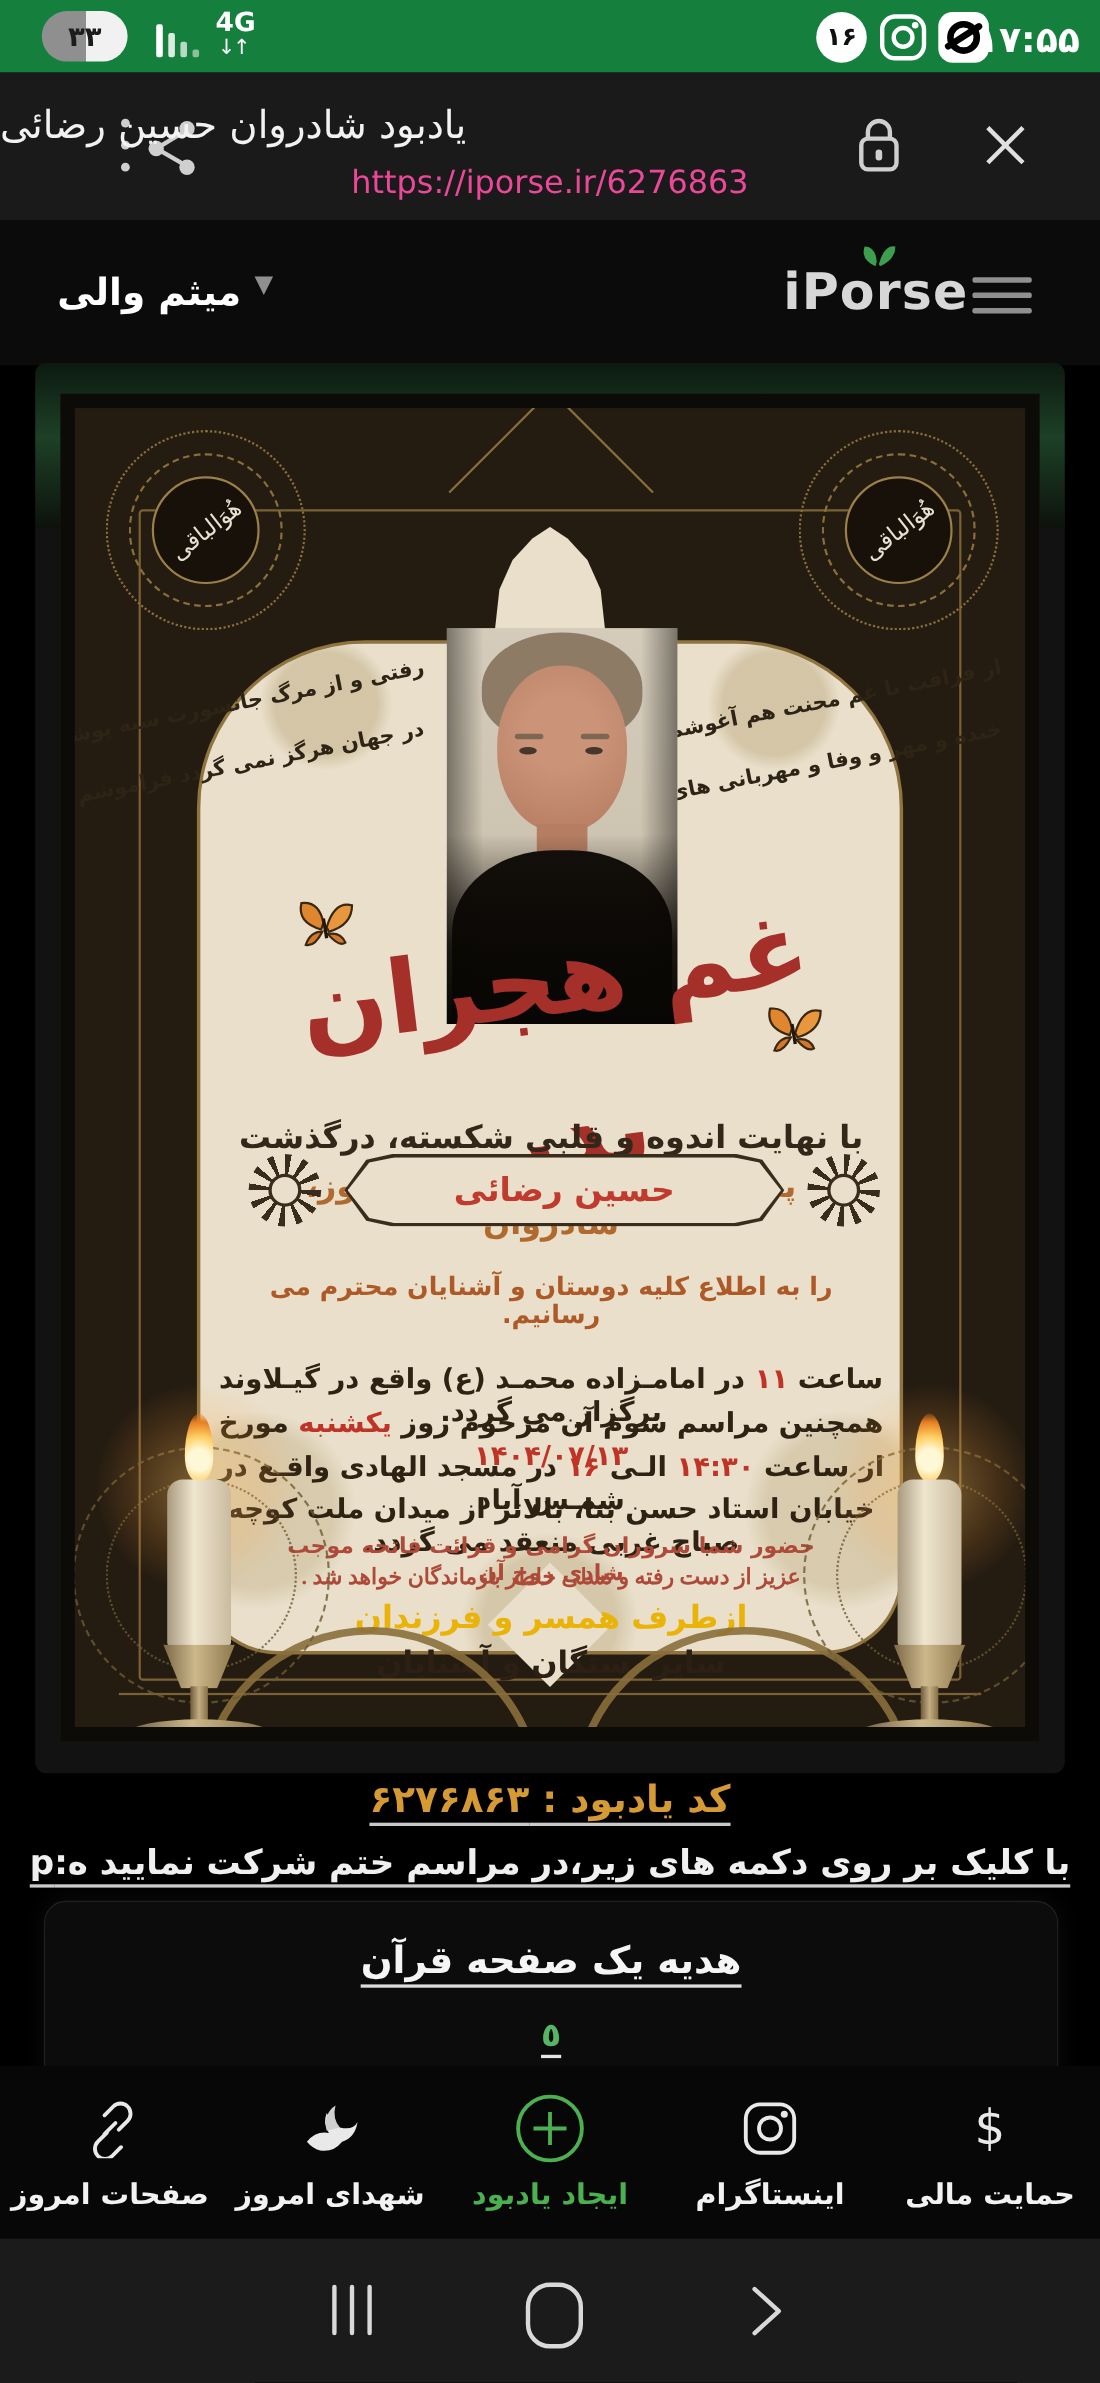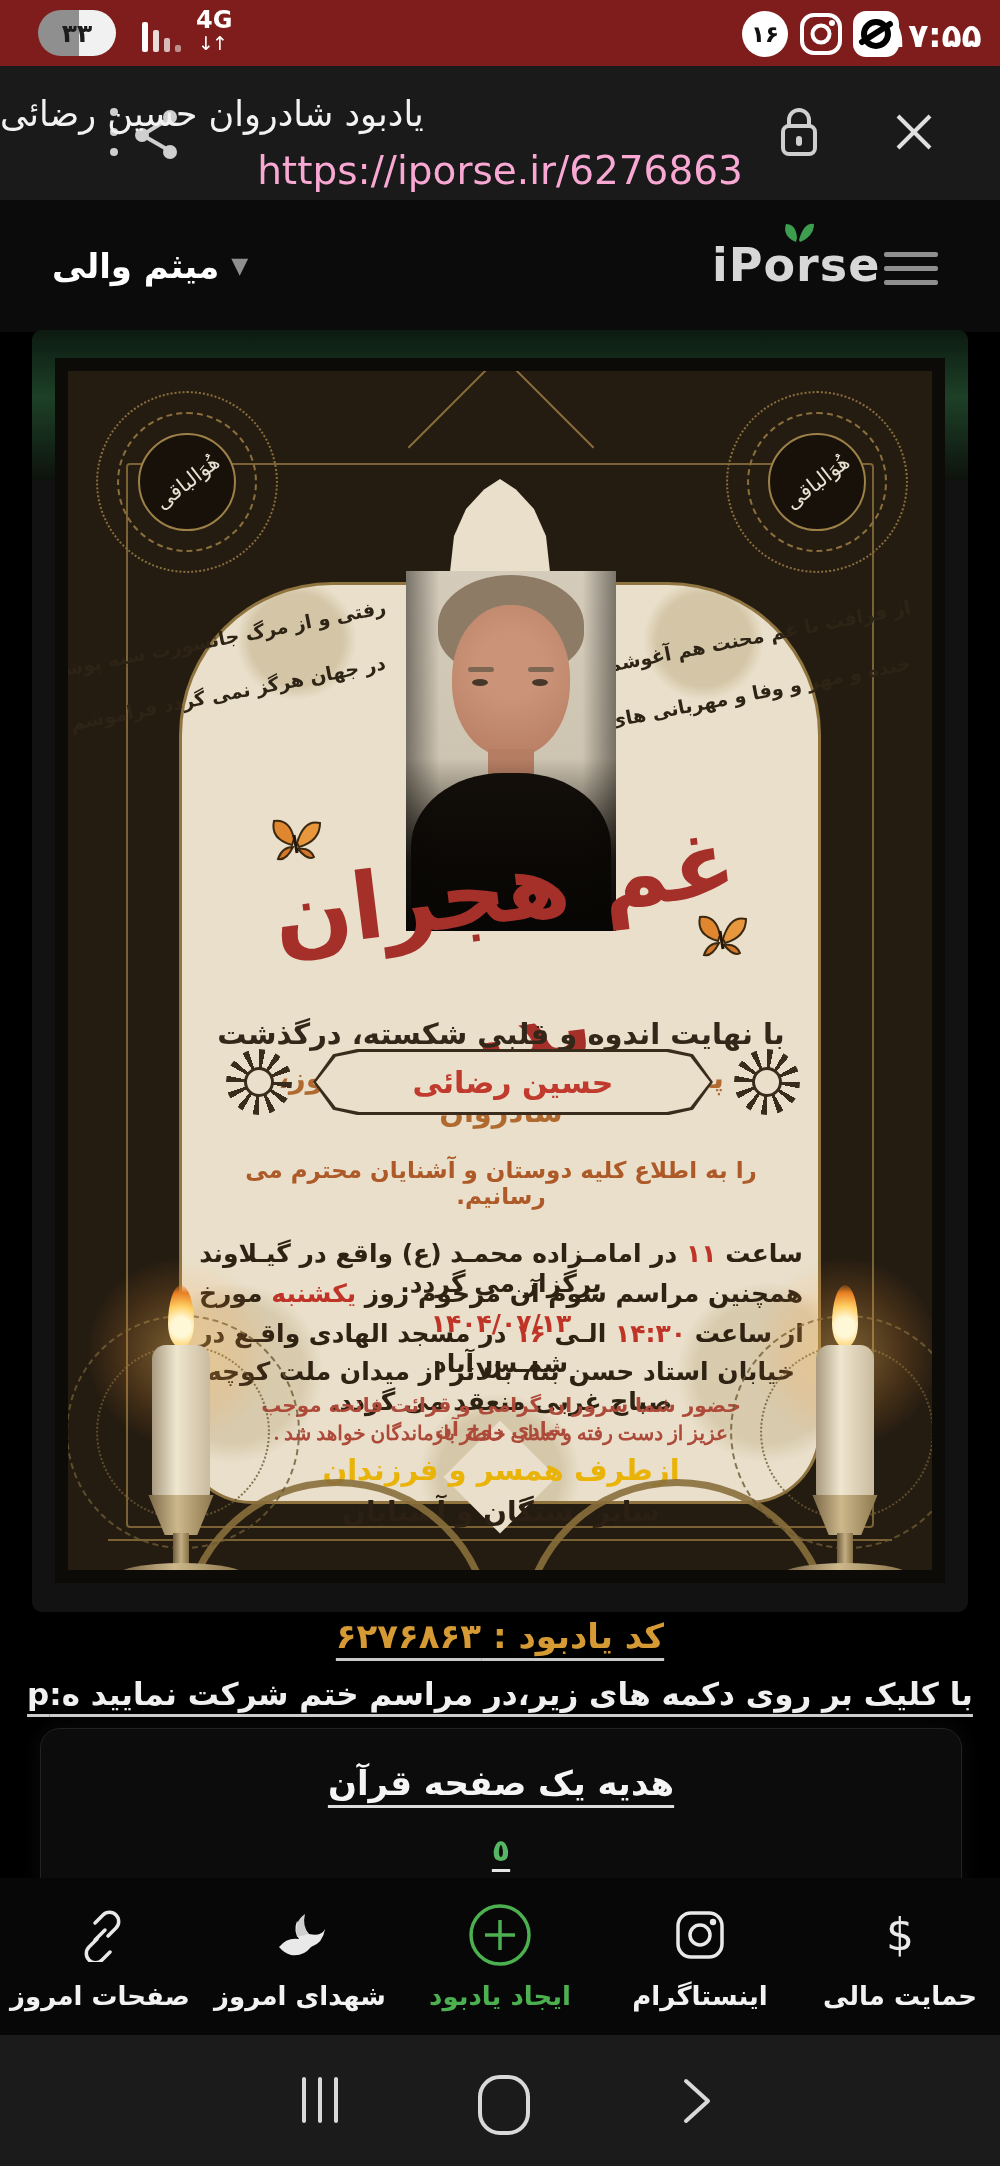--- a/index.html
+++ b/index.html
@@ -2,42 +2,42 @@
 <html><head>
 <meta charset="utf-8">
 <style>
   html,body{margin:0;padding:0;}
   body{width:1000px;height:2166px;background:#000;position:relative;overflow:hidden;
        font-family:"DejaVu Sans","Liberation Sans",sans-serif;-webkit-font-smoothing:antialiased;}
   .abs{position:absolute;}
   .rtl{direction:rtl;unicode-bidi:plaintext;}
 
   
-  #status-bar{left:0;top:0;width:1000px;height:66px;background:#7f1d1d;}
+  #status-bar{left:0;top:0;width:1000px;height:66px;background:#15803d;}
   #battery{left:38px;top:10px;width:78px;height:46px;border-radius:24px;
            background:linear-gradient(90deg,#8f8f8f 0 52%,#f1f1f1 52%);
            display:flex;align-items:center;justify-content:center;color:#1c1c1c;
            font-size:25px;font-weight:bold;}
   .sigbar{background:#fff;width:6px;border-radius:2px;bottom:14px;}
   #net-4g{left:196px;top:8px;color:#fff;font-size:24px;font-weight:bold;line-height:1;}
   #net-arrows{left:198px;top:34px;color:#fff;font-size:19px;line-height:1;letter-spacing:-2px;}
   #notif-badge{left:742px;top:11px;width:46px;height:46px;border-radius:50%;background:#fff;
         color:#111;display:flex;align-items:center;justify-content:center;font-size:23px;font-weight:bold;}
   #status-time{left:888px;top:16px;color:#fff;font-size:33px;font-weight:bold;}
   #eitaa-box{left:853px;top:11px;width:46px;height:46px;border-radius:13px;background:#fff;}
 
   
   #browser-header{left:0;top:66px;width:1000px;height:134px;background:#1a1a1a;}
   #browser-title{left:0;top:28px;width:1000px;text-align:left;color:#f2f2f2;font-size:35px;}
-  #browser-url{left:0;top:82px;width:1000px;text-align:center;color:#f9a8d4;font-size:39px;}
+  #browser-url{left:0;top:82px;width:1000px;text-align:center;color:#ec4899;font-size:29px;}
   .kebab-dot{width:8px;height:8px;border-radius:50%;background:#cfcfcf;left:62px;}
 
   
   #site-header{left:0;top:200px;width:1000px;height:132px;background:#0b0b0b;}
-  #user-menu{left:52px;top:46px;color:#fff;font-size:34px;font-weight:bold;display:flex;align-items:flex-end;gap:12px;}
+  #user-menu{left:52px;top:46px;color:#fff;font-size:34px;font-weight:bold;display:flex;align-items:center;gap:12px;}
   #user-caret{color:#8f8f8f;font-size:22px;transform:translateY(-8px);}
   #logo{left:712px;top:38px;color:#d7d7d7;font-size:46px;font-weight:bold;letter-spacing:1px;}
   .hamburger-line{left:884px;width:54px;height:5px;background:#8f8f8f;border-radius:2px;}
 
   
   #panel{left:32px;top:330px;width:936px;height:1282px;background:#121212;border-radius:10px;
          overflow:hidden;}
   #panel-green{left:0;top:0;width:936px;height:150px;
         background:linear-gradient(180deg,#0c1a10 0%,#1d4027 45%,#0d120c 100%);}
 

